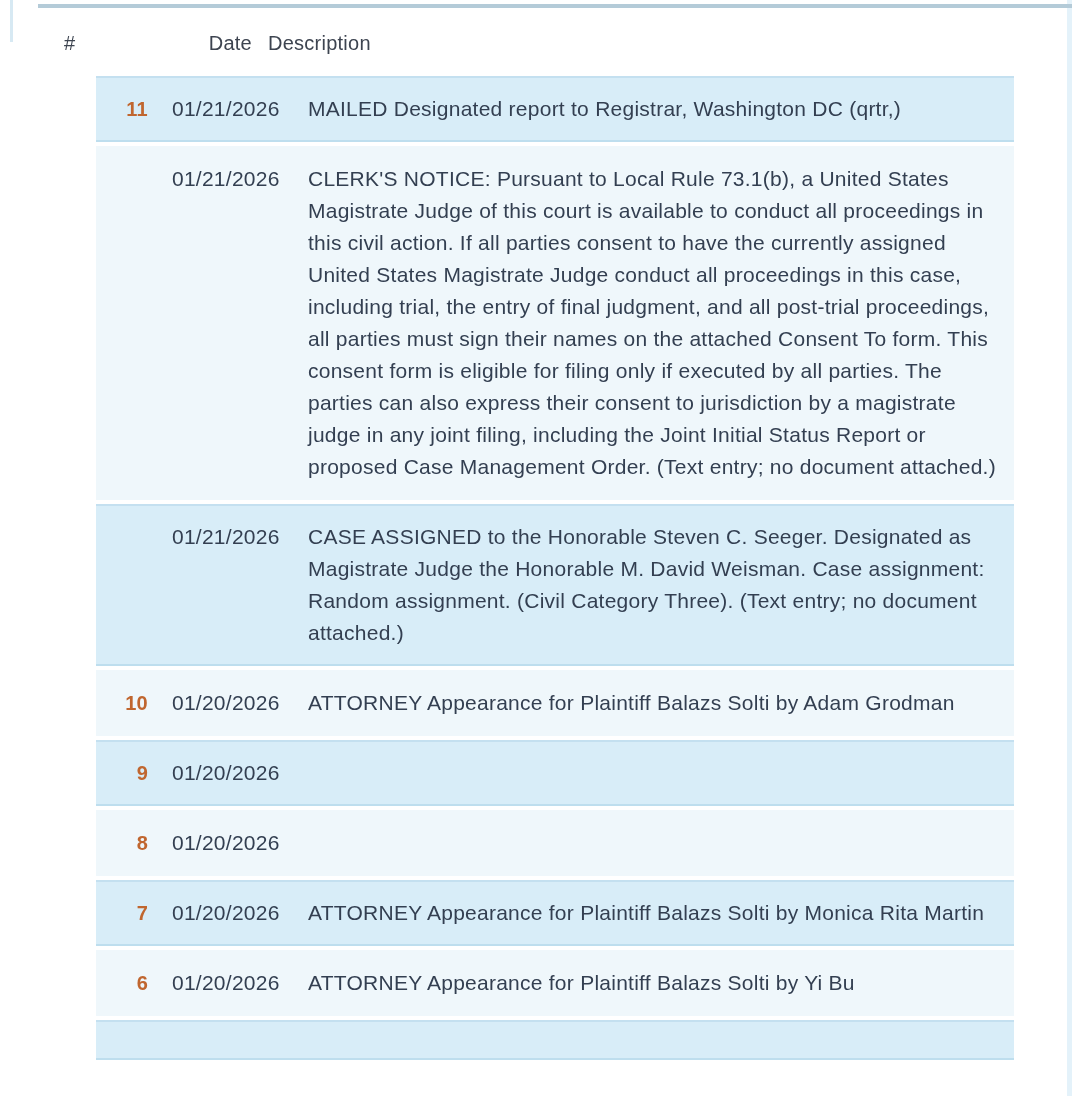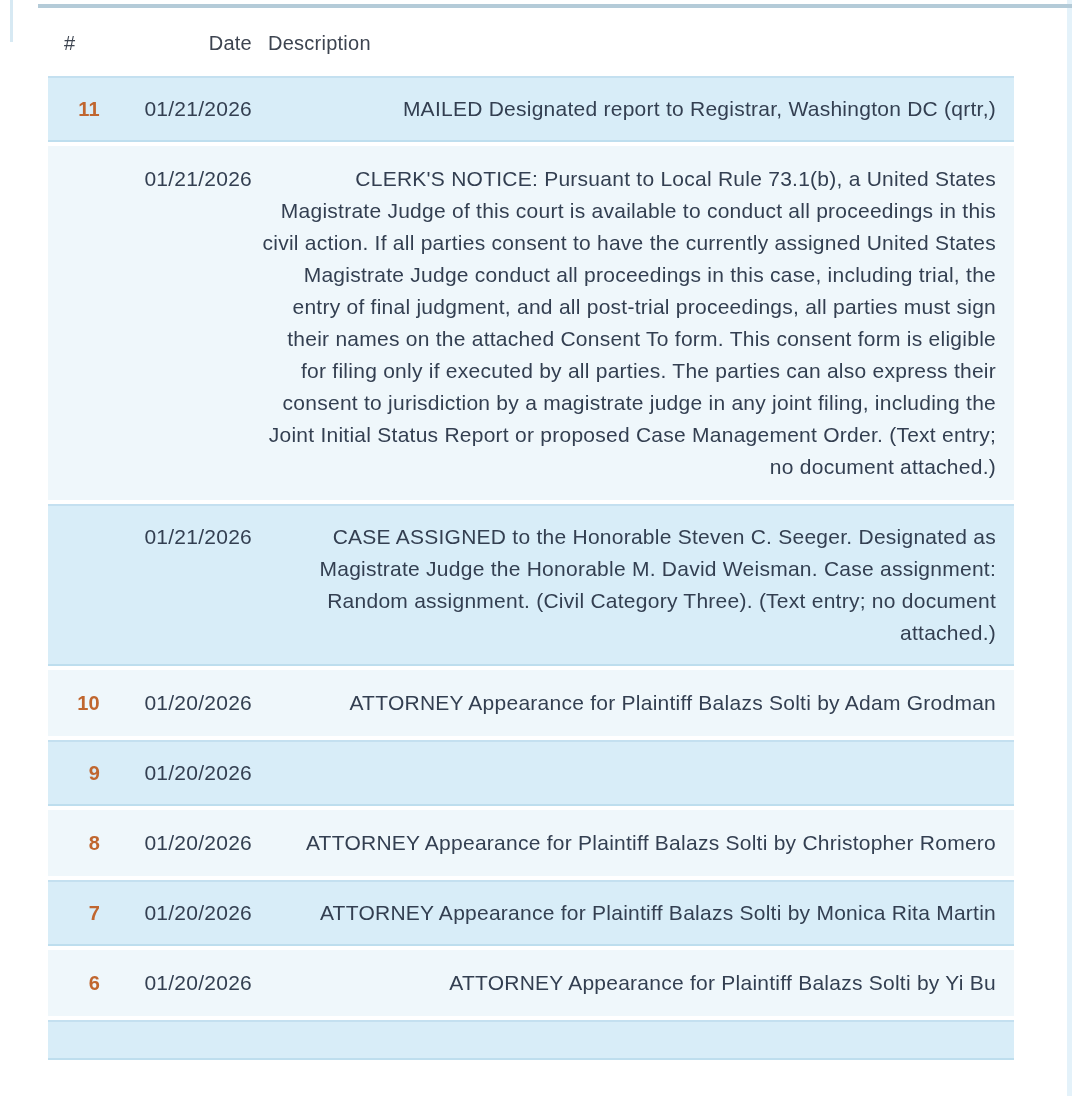--- a/index.html
+++ b/index.html
@@ -60,31 +60,31 @@
     color: var(--header-text);
     font-size: 20px;
   }
   .hcell { line-height: 26px; }
   .hcell.num  { padding-left: 16px; }
   .hcell.date { padding-left: 6px; text-align: right; }
   .hcell.desc { padding-left: 16px; }
   .row {
     border-bottom: 4px solid var(--row-gap);
     line-height: 32px;
+    margin-left: 48px;
   }
   .row.blue {
     background: var(--row-blue);
     box-shadow: inset 0 2px 0 rgba(148, 196, 222, 0.30),
                 inset 0 -2px 0 rgba(148, 196, 222, 0.38);
   }
   .row.light { background: var(--row-light); }
   .row .cell {
     padding-top: 17px;
     padding-bottom: 17px;
-    text-align: right;
   }
   .cell.num {
     text-align: right;
     padding-right: 8px;
   }
   .cell.num a {
     color: var(--entry-number);
     font-weight: 700;
     text-decoration: none;
     font-size: 20px;
@@ -143,21 +143,20 @@
   </div>
 
   <div class="row blue">
     <div class="cell num"><a>9</a></div>
     <div class="cell date">01/20/2026</div>
   </div>
 
   <div class="row light">
     <div class="cell num"><a>8</a></div>
     <div class="cell date">01/20/2026</div>
-    <div class="cell desc">ATTORNEY Appearance for Plaintiff Balazs Solti by Christopher Romero</div>
   </div>
 
   <div class="row blue">
     <div class="cell num"><a>7</a></div>
     <div class="cell date">01/20/2026</div>
     <div class="cell desc">ATTORNEY Appearance for Plaintiff Balazs Solti by Monica Rita Martin</div>
   </div>
 
   <div class="row light">
     <div class="cell num"><a>6</a></div>

